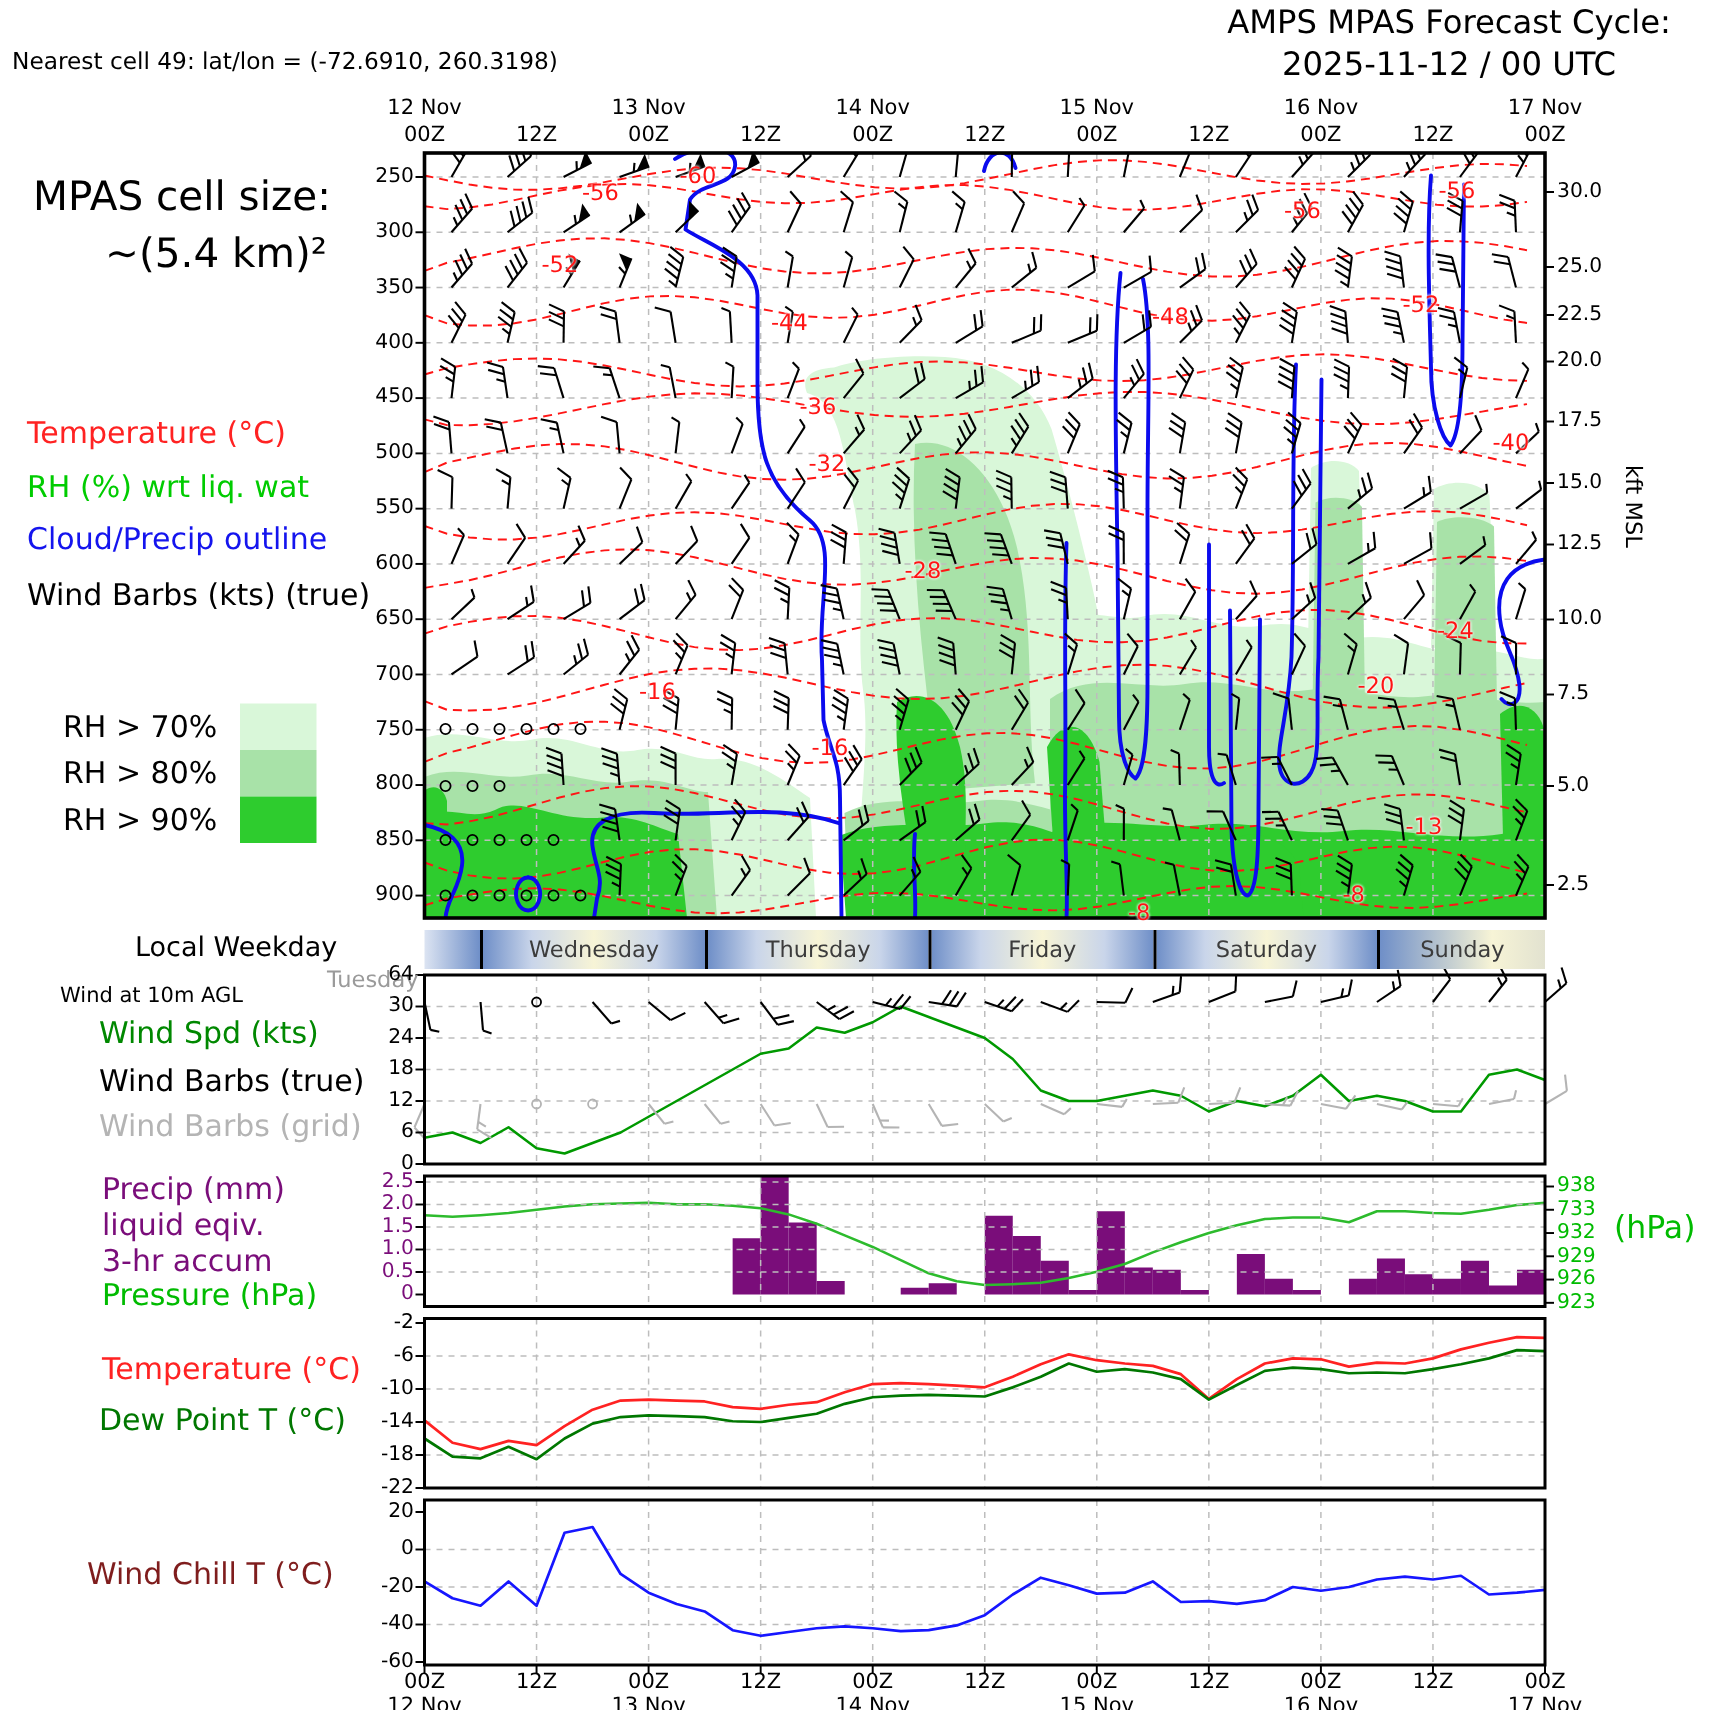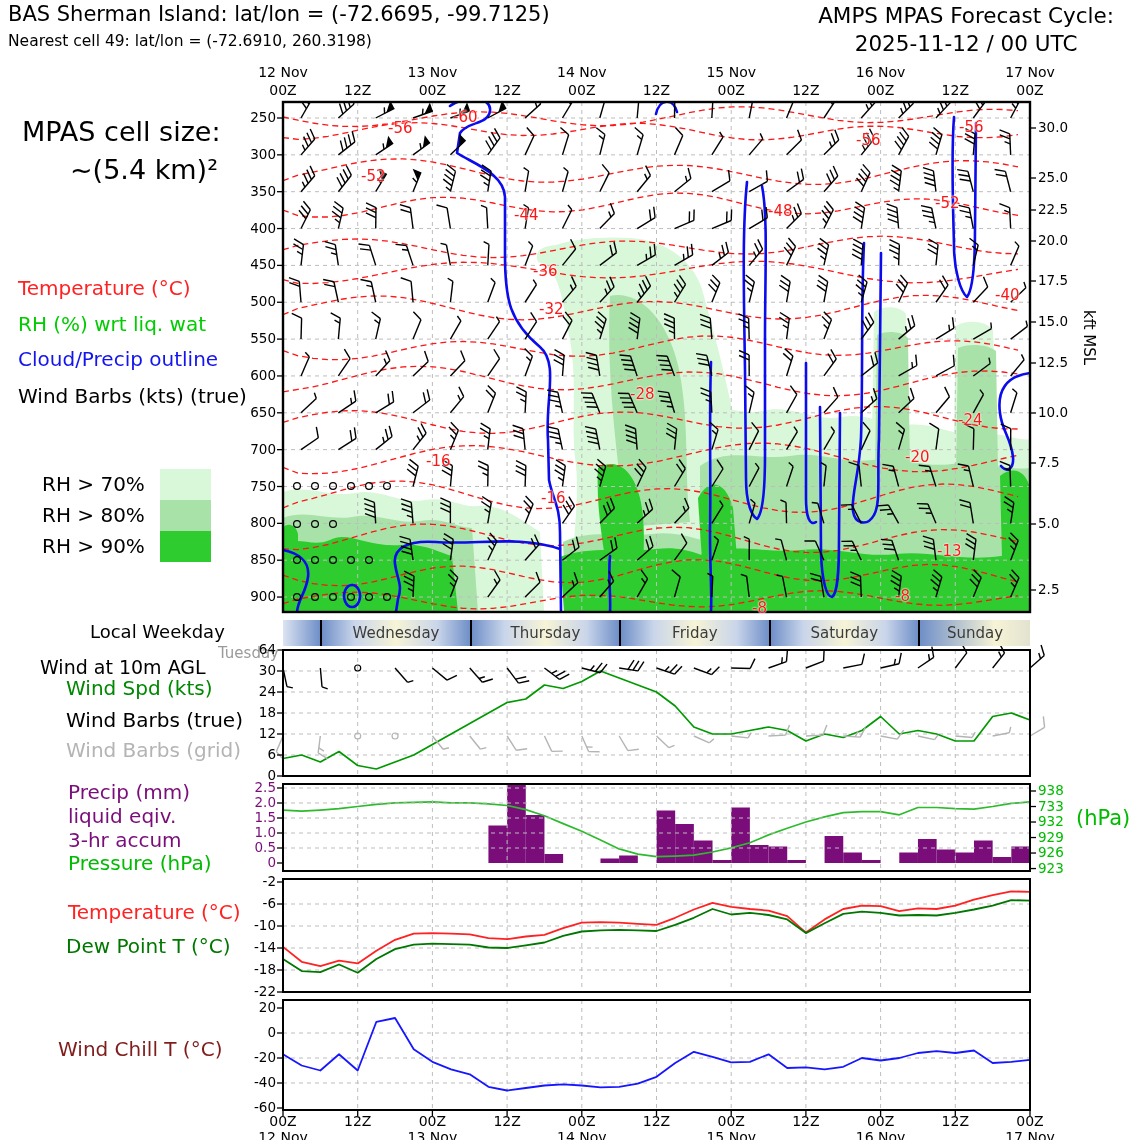--- a/index.html
+++ b/index.html
@@ -23,21 +23,21 @@
   .dayband{position:absolute;left:283px;top:620px;width:747px;height:26px;z-index:2;}
   .dayseg{position:absolute;top:0;height:26px;display:flex;align-items:center;justify-content:center;
           font-size:15px;color:#3c3c3c;border-left:2px solid #000;box-sizing:border-box;}
   .tick{position:absolute;font-size:13.5px;z-index:3;}
   .tick-r{text-align:right;width:38px;}
   .topdate,.botdate{position:absolute;width:120px;text-align:center;font-size:14px;z-index:3;}
   .clab{position:absolute;color:#ff1515;font-size:15px;z-index:2;
         text-shadow:0 0 2px #fff,0 0 2px #fff;}
   .kft{left:1080px;top:310px;font-size:15px;writing-mode:vertical-rl;z-index:3;}
   .hpaunit{left:1076px;top:806px;font-size:21px;}
-  .wind10{left:40px;top:656px;font-size:19px;}
+  .wind10{left:40px;top:656px;font-size:14px;}
   .wspd{left:66px;top:676px;}
   .wbt{left:66px;top:708px;}
   .wbg{left:66px;top:738px;}
   .pl1{left:68px;top:780px;} .pl2{left:68px;top:804px;} .pl3{left:68px;top:828px;} .pl4{left:68px;top:851px;}
   .tl1{left:68px;top:900px;} .tl2{left:66px;top:934px;}
   .kl1{left:58px;top:1037px;}
 </style>
 </head>
 <body>
 
@@ -1902,21 +1902,20 @@
       <line x1="507.1" y1="1110" x2="507.1" y2="1116" stroke="#000" stroke-width="1.3"></line>
       <line x1="581.8" y1="1110" x2="581.8" y2="1116" stroke="#000" stroke-width="1.3"></line>
       <line x1="656.5" y1="1110" x2="656.5" y2="1116" stroke="#000" stroke-width="1.3"></line>
       <line x1="731.2" y1="1110" x2="731.2" y2="1116" stroke="#000" stroke-width="1.3"></line>
       <line x1="805.9" y1="1110" x2="805.9" y2="1116" stroke="#000" stroke-width="1.3"></line>
       <line x1="880.6" y1="1110" x2="880.6" y2="1116" stroke="#000" stroke-width="1.3"></line>
       <line x1="955.3" y1="1110" x2="955.3" y2="1116" stroke="#000" stroke-width="1.3"></line>
       <line x1="1030" y1="1110" x2="1030" y2="1116" stroke="#000" stroke-width="1.3"></line>
     </svg>
 
-  <div class="lbl title">BAS Sherman Island: lat/lon = (-72.6695, -99.7125)</div>
   <div class="lbl subtitle">Nearest cell 49: lat/lon = (-72.6910, 260.3198)</div>
   <div class="lbl fc">
     <div>AMPS MPAS Forecast Cycle:</div>
     <div>2025-11-12 / 00 UTC</div>
   </div>
 
   <div class="lbl cell1">MPAS cell size:</div>
   <div class="lbl cell2">~(5.4 km)²</div>
 
   <div class="lbl leg c-red" style="left:18px;top:276px;">Temperature (°C)</div>
@@ -1973,21 +1972,21 @@
     <div class="clab" style="left: 453px; top: 108px;">-60</div>
     <div class="clab" style="left: 856px; top: 131px;">-56</div>
     <div class="clab" style="left: 959px; top: 118px;">-56</div>
     <div class="clab" style="left: 361px; top: 167px;">-52</div>
     <div class="clab" style="left: 935px; top: 194px;">-52</div>
     <div class="clab" style="left: 514px; top: 206px;">-44</div>
     <div class="clab" style="left: 768px; top: 202px;">-48</div>
     <div class="clab" style="left: 995px; top: 286px;">-40</div>
     <div class="clab" style="left: 533px; top: 262px;">-36</div>
     <div class="clab" style="left: 539px; top: 300px;">-32</div>
-    <div class="clab" style="left: 630px; top: 371px; margin-top: 14px;">-28</div>
+    <div class="clab" style="left: 603px; top: 371px;">-28</div>
     <div class="clab" style="left: 958px; top: 411px;">-24</div>
     <div class="clab" style="left: 905px; top: 448px;">-20</div>
     <div class="clab" style="left: 426px; top: 452px;">-16</div>
     <div class="clab" style="left: 541px; top: 489px;">-16</div>
     <div class="clab" style="left: 937px; top: 542px;">-13</div>
     <div class="clab" style="left: 895px; top: 587px;">-8</div>
     <div class="clab" style="left: 752px; top: 599px;">-8</div>
     <div class="tick tick-r" style="left: 238px; top: 109px; width: 38px; text-align: right;">250</div>
     <div class="tick tick-r" style="left: 238px; top: 145.85px; width: 38px; text-align: right;">300</div>
     <div class="tick tick-r" style="left: 238px; top: 182.7px; width: 38px; text-align: right;">350</div>

